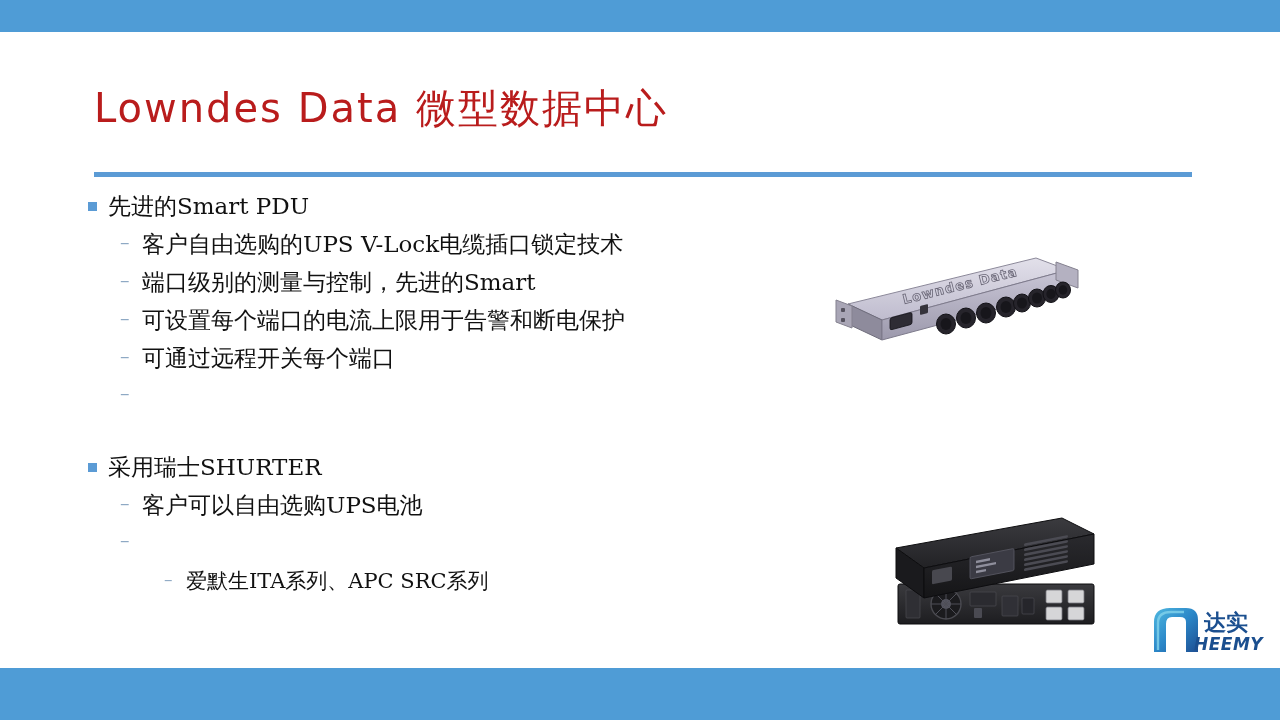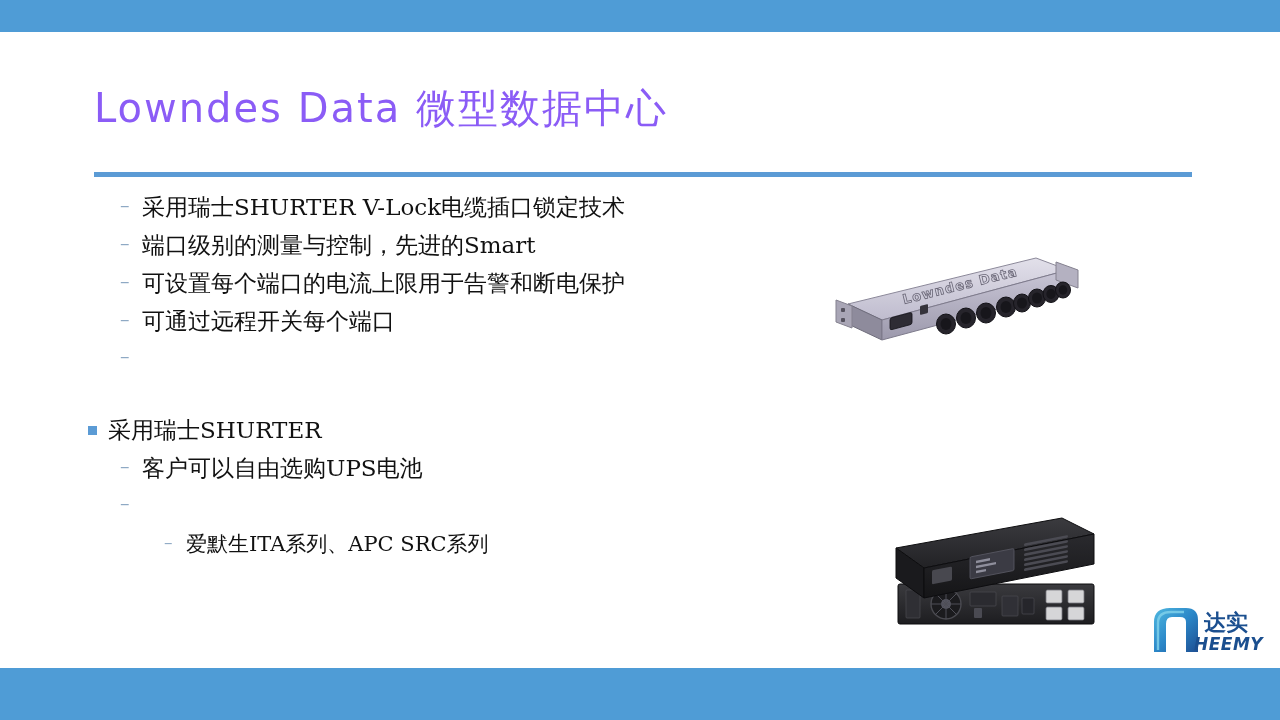--- a/index.html
+++ b/index.html
@@ -39,21 +39,21 @@
     background: #4f9cd6;
   }
 
   
   .title {
     position: absolute;
     left: 94px;
     top: 79px;
     width: 1100px;
     height: 62px;
-    color: #8b5cf6;
+    color: #b91c1c;
     font-family: "DejaVu Sans", "Liberation Sans", sans-serif;
     font-size: 40px;
     font-weight: normal;
     letter-spacing: 2px;
     line-height: 58px;
     white-space: nowrap;
   }
   .title-rule {
     position: absolute;
     left: 94px;
@@ -170,24 +170,28 @@
 <div class="slide">
 
   <div class="band-top"></div>
   <div class="band-bottom"></div>
 
   <div class="title">Lowndes Data 微型数据中心</div>
   <div class="title-rule"></div>
 
   <div class="body-block">
 
-
-    <div class="line lvl2">
-      <span class="marker">–</span>
-      <span class="txt">采用瑞士SHURTER V-Lock电缆插口锁定技术</span>
+    <div class="line lvl1">
+      <span class="marker"><span class="sq"></span></span>
+      <span class="txt">先进的Smart PDU</span>
+    </div>
+
+    <div class="line lvl2">
+      <span class="marker">–</span>
+      <span class="txt">客户自由选购的UPS V-Lock电缆插口锁定技术</span>
     </div>
 
     <div class="line lvl2">
       <span class="marker">–</span>
       <span class="txt">端口级别的测量与控制，先进的Smart</span>
     </div>
 
     <div class="line lvl2">
       <span class="marker">–</span>
       <span class="txt">可设置每个端口的电流上限用于告警和断电保护</span>

